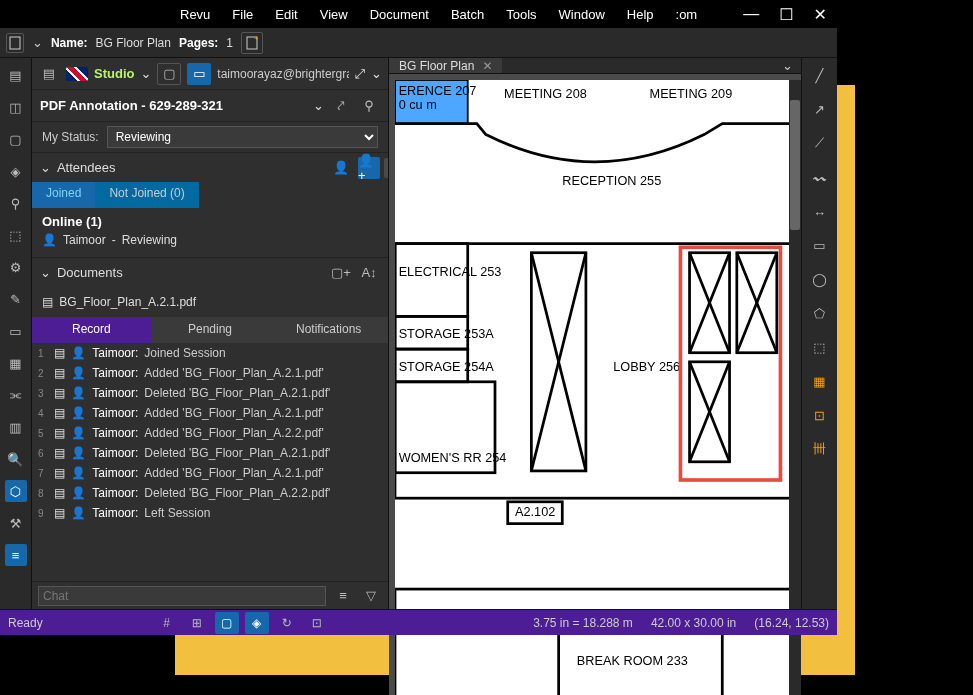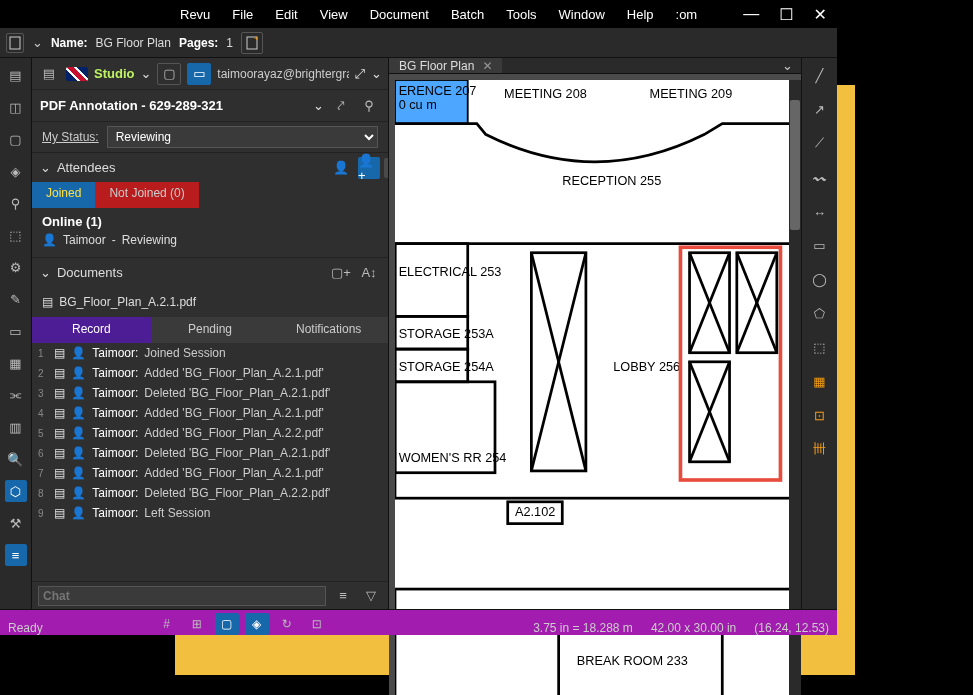--- a/index.html
+++ b/index.html
@@ -25,56 +25,56 @@
   .side-panel { width: 357px; background: #2f2f2f; border-right: 1px solid #111; display: flex; flex-direction: column; overflow: hidden; }
   .sp-top { display: flex; align-items: center; height: 32px; padding: 0 6px; gap: 6px; border-bottom: 1px solid #222; }
   .flag { width: 22px; height: 14px; background: linear-gradient(45deg,#012169 33%, #fff 33%, #fff 40%, #c8102e 40%, #c8102e 60%, #fff 60%, #fff 67%, #012169 67%); border-radius: 2px; }
   .sp-top .studio { font-weight: bold; color: #bef264; }
   .sp-top .ico { width: 24px; height: 22px; display: flex; align-items: center; justify-content: center; border: 1px solid #555; border-radius: 2px; color: #bbb; }
   .sp-top .ico.blue { background: #1768aa; border: none; color: #fff; }
   .sp-top .email { color: #ccc; font-size: 12px; flex: 1; white-space: nowrap; overflow: hidden; }
   .sp-session { display: flex; align-items: center; height: 32px; padding: 0 8px; gap: 6px; border-bottom: 1px solid #222; }
   .sp-session .sname { font-weight: bold; color: #fff; flex: 1; }
   .sp-status { display: flex; align-items: center; height: 30px; padding: 0 10px; gap: 8px; }
-  .sp-status .lbl { color: #ccc; font-size: 12px; text-decoration: underline; }
+  .sp-status .lbl { color: #ccc; font-size: 12px; }
   .sp-status select { flex: 1; background: #3a3a3a; color: #fff; border: 1px solid #555; height: 22px; font-size: 12px; padding: 0 4px; }
   .sp-sec-head { display: flex; align-items: center; height: 30px; padding: 0 8px; gap: 6px; color: #ddd; font-size: 13px; border-top: 1px solid #222; }
   .sp-sec-head .tools { margin-left: auto; display: flex; gap: 6px; }
   .tools .ti { width: 22px; height: 22px; display: flex; align-items: center; justify-content: center; color: #bbb; position: relative; }
   .tools .ti.blue { background: #1768aa; color: #fff; border-radius: 2px; }
   .invite-tip { position: absolute; left: 26px; background: #4a4a4a; color: #fff; padding: 3px 8px; border-radius: 2px; font-size: 12px; white-space: nowrap; }
   .att-tabs { display: flex; height: 26px; }
-  .att-tab { padding: 4px 14px; font-size: 12px; color: #ccc; background: #b91c1c; }
-  .att-tab.active { background: #1768aa; color: #fde047; }
+  .att-tab { padding: 4px 14px; font-size: 12px; color: #ccc; background: #0369a1; }
+  .att-tab.active { background: #1768aa; color: #7dd3fc; }
   .online-block { padding: 6px 10px; }
   .online-block .ttl { font-weight: bold; color: #fff; font-size: 13px; }
   .attendee-row { display: flex; align-items: center; gap: 6px; padding: 4px 0; font-size: 12px; color: #ddd; }
   .doc-list { padding: 4px 10px; }
   .doc-row { display: flex; align-items: center; gap: 6px; padding: 4px 0; font-size: 12px; color: #ddd; }
   .activity-tabs { display: flex; height: 26px; background: #3a3a3a; }
   .act-tab { flex: 1; text-align: center; padding: 5px 0; font-size: 12px; color: #ccc; }
   .act-tab.active { background: #4c1d95; color: #fff; }
   .records { flex: 1; overflow-y: auto; }
   .rec-row { display: flex; align-items: center; gap: 6px; padding: 3px 6px; font-size: 12px; }
   .rec-row .idx { width: 10px; color: #888; font-size: 10px; }
   .rec-row .u { font-weight: normal; color: #fff; }
   .rec-row .d { color: #ccc; white-space: nowrap; overflow: hidden; text-overflow: ellipsis; }
   .chat-row { display: flex; align-items: center; height: 28px; padding: 0 6px; gap: 6px; border-top: 1px solid #222; }
-  .chat-row input { flex: 1; background: #3a3a3a; border: 1px solid #555; color: #fff; height: 20px; padding: 0 4px; font-size: 12px; font-weight: bold; }
+  .chat-row input { flex: 1; background: #3a3a3a; border: 1px solid #555; color: #fff; height: 20px; padding: 0 4px; font-size: 12px; }
   .doc-area { flex: 1; background: #2a2a2a; display: flex; flex-direction: column; }
   .doc-tabs { display: flex; align-items: center; height: 30px; background: #2a2a2a; border-bottom: 1px solid #111; }
   .doc-tab { display: flex; align-items: center; gap: 8px; padding: 0 10px; height: 100%; background: #3a3a3a; font-size: 12px; color: #ddd; }
   .doc-tab .x { color: #999; cursor: pointer; }
   .doc-tabs .tools-r { margin-left: auto; padding: 0 8px; color: #ccc; }
   .doc-canvas-wrap { flex: 1; background: #4a4a4a; padding: 6px; position: relative; }
   .doc-canvas { width: 100%; height: 100%; background: #fff; position: relative; overflow: hidden; }
   .scrollbar-v { position: absolute; right: 0; top: 6px; bottom: 6px; width: 12px; background: #2a2a2a; }
   .scrollbar-v .thumb { position: absolute; left: 1px; right: 1px; top: 20px; height: 130px; background: #666; border-radius: 2px; }
   .right-rail { width: 36px; background: #2a2a2a; border-left: 1px solid #111; display: flex; flex-direction: column; align-items: center; padding-top: 6px; gap: 12px; }
-  .statusbar { position: absolute; left: 0; bottom: 0; right: 0; height: 26px; background: #a21caf; display: flex; align-items: flex-end; padding: 0 8px; gap: 12px; font-size: 12px; color: #ccc; border-top: 1px solid #111; }
+  .statusbar { position: absolute; left: 0; bottom: 0; right: 0; height: 26px; background: #4c1d95; display: flex; align-items: center; padding: 0 8px; gap: 12px; font-size: 12px; color: #ccc; border-top: 1px solid #111; }
   .statusbar .sb-tools { display: flex; gap: 6px; margin-left: 100px; }
   .sb-tools .sbi { width: 24px; height: 22px; display: flex; align-items: center; justify-content: center; color: #bbb; }
   .sb-tools .sbi.blue { background: #1768aa; color: #fff; border-radius: 2px; }
   .statusbar .sb-right { margin-left: auto; display: flex; gap: 18px; }
   svg { display: block; }
   .fp-room { stroke: #000; stroke-width: 1.5; fill: none; }
   .fp-text { font-size: 7px; fill: #000; font-family: Arial; }
   .fp-conf { fill: #4da6ff; stroke: #000; }
 </style>
 </head>

